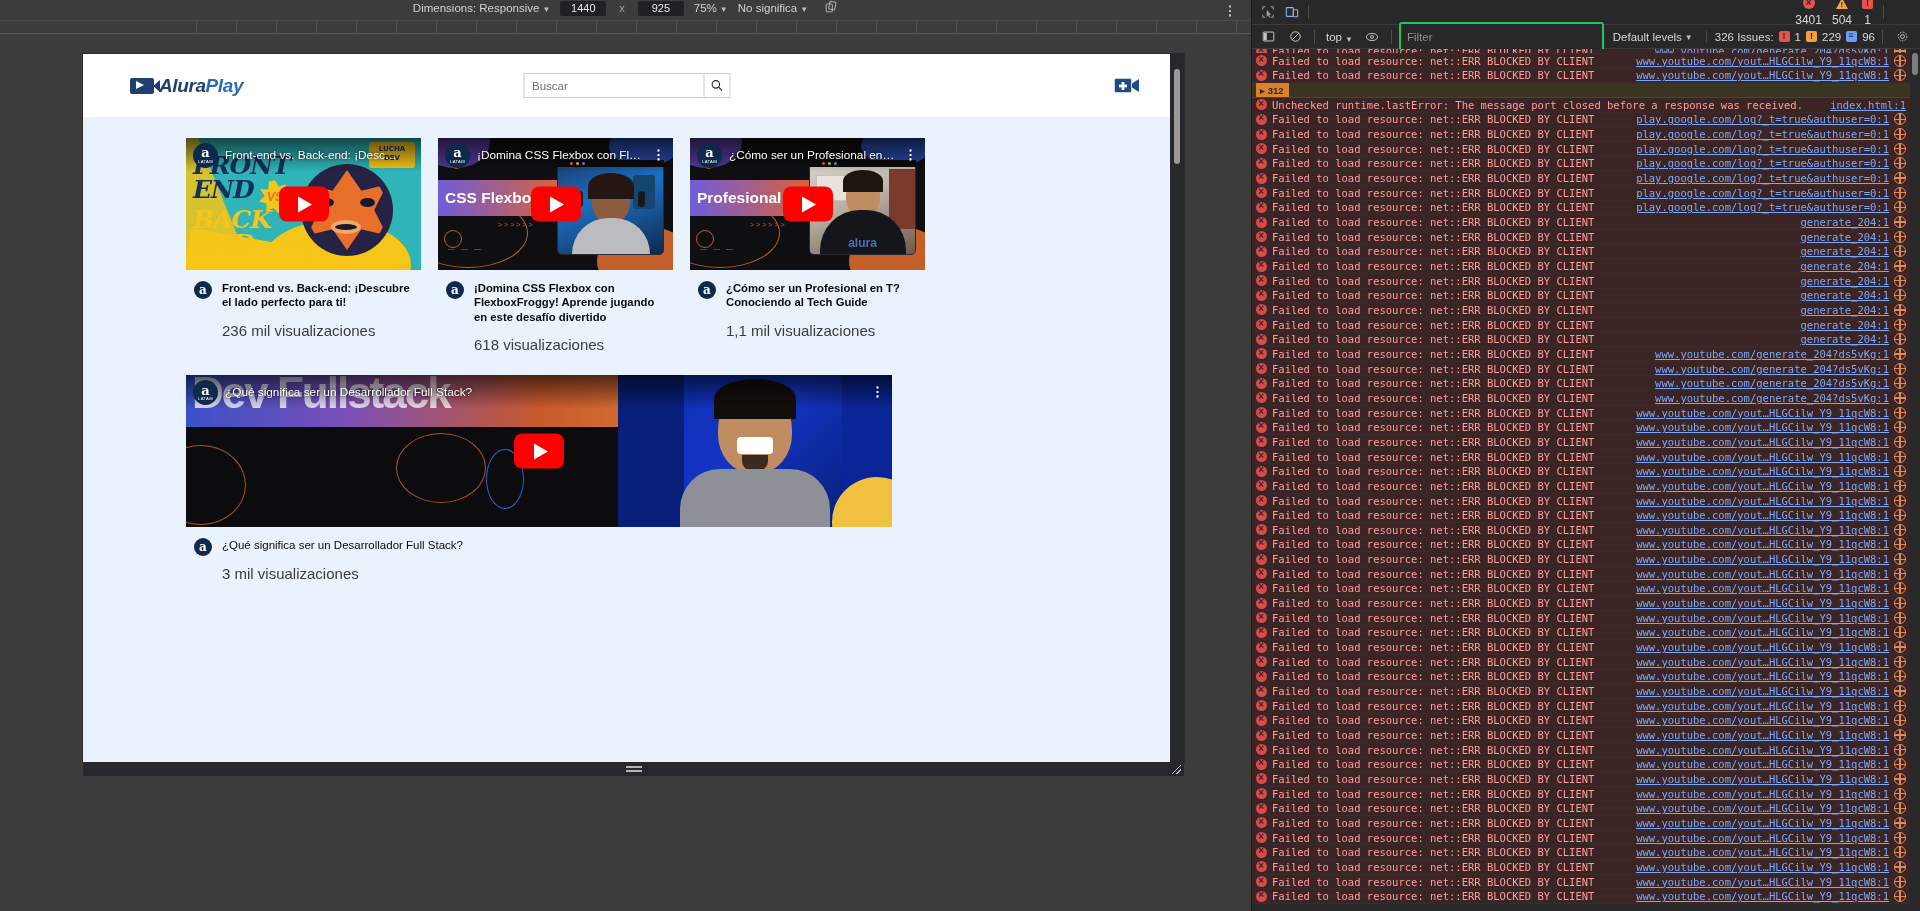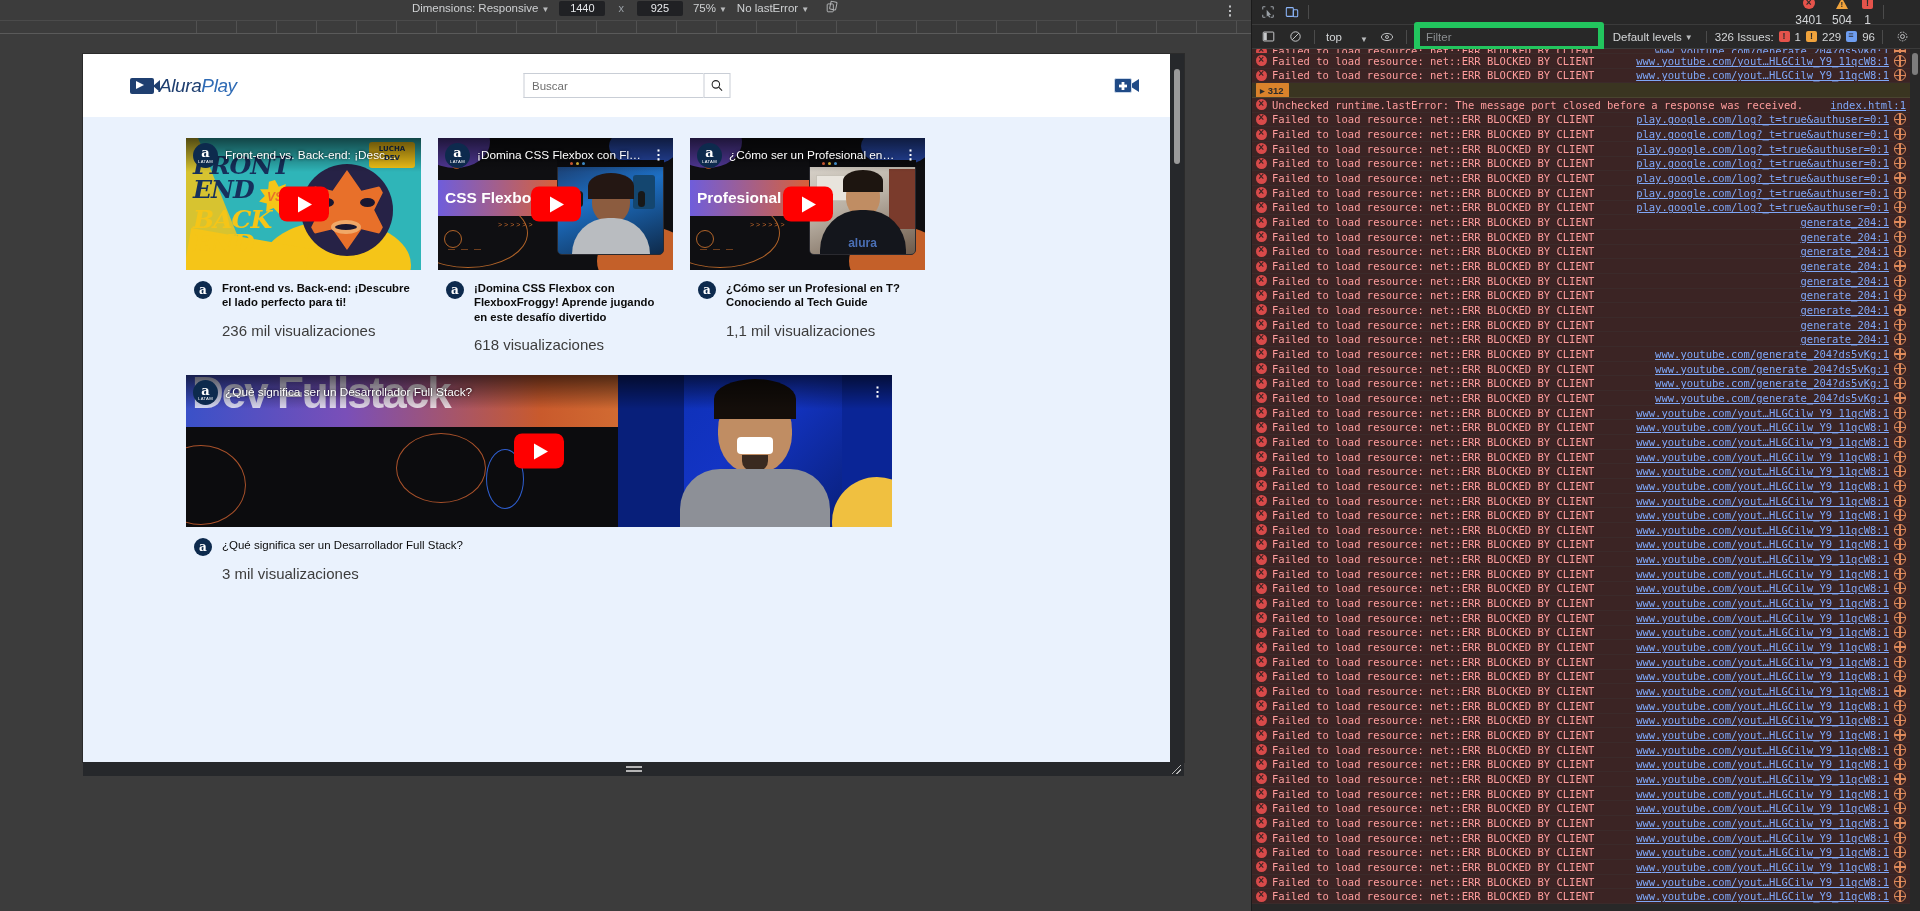--- a/index.html
+++ b/index.html
@@ -87,21 +87,21 @@
     content: ""; position: absolute; left: 6px; top: 3.5px;
     border-left: 8px solid #fff;
     border-top: 4.5px solid transparent; border-bottom: 4.5px solid transparent;
   }
   .brand-ico::before {
     content: ""; position: absolute; right: -6px; top: 2px;
     border-right: 7px solid #1f3f70;
     border-top: 6px solid transparent; border-bottom: 6px solid transparent;
   }
   .brand-text {
-    font-size: 19px; font-weight: normal; color: #1f3f70;
+    font-size: 19px; font-weight: bold; color: #1f3f70;
     font-style: italic; letter-spacing: -.4px;
   }
   .brand-text .alt { color: #2f6bb5; }
 
   .search-wrap {
     position: absolute; left: 50%; transform: translateX(-50%);
     display: flex; align-items: center;
   }
   .search-input {
     width: 180px; height: 25px; border: 1px solid #c9ced6; border-right: none;
@@ -340,27 +340,27 @@
   .issue-sq.orange { background: #f0a33c; }
   .issue-sq.blue { background: #6e9ef0; }
   .issue-sq.blue::after { content:"\2261"; left:2px; top:-1px; font-size:9px; }
   .cnum { color: #d4d6d8; font-size: 12px; }
 
   .dt-filterbar {
     height: 24px; display: flex; align-items: center; background: #282828;
     border-bottom: 1px solid #3b3b3b; padding: 0 6px 0 4px; gap: 3px; flex: none;
   }
   .filter-input {
-    flex: 1; height: 30px; background: #282828; border: 6px solid #22c55e;
+    flex: 1; height: 30px; background: #282828; border: 2px solid #22c55e;
     border-radius: 3px; color: #e8eaed; font-size: 11.5px; padding: 0 6px;
     font-family: "Liberation Sans", sans-serif; outline: none; min-width: 40px;
   }
   .filter-input::placeholder { color: #8b8e91; }
   .ctx-sel {
-    display: flex; align-items: flex-end; gap: 18px; font-size: 11.5px; color: #d4d6d8;
+    display: flex; align-items: flex-end; gap: 3px; font-size: 11.5px; color: #d4d6d8;
     padding: 0 4px; cursor: pointer;
   }
   .levels {
     display: flex; align-items: center; gap: 3px; font-size: 11.5px; color: #d4d6d8;
     padding: 0 6px; cursor: pointer; white-space: nowrap;
   }
   .issues-group {
     display: flex; align-items: center; gap: 5px; font-size: 11.5px; color: #d4d6d8;
     padding-left: 8px; border-left: 1px solid #4b4b4b; margin-left: 4px; white-space: nowrap;
   }
@@ -433,21 +433,21 @@
           <span class="caret">▼</span>
         </div>
         <input class="dim-input" value="1440" style="">
         <span class="dim-x">x</span>
         <input class="dim-input" value="925" style="">
         <div class="dt-item">
           <span>75%</span>
           <span class="caret">▼</span>
         </div>
         <div class="dt-item">
-          <span>No lastError</span>
+          <span>No significa</span>
           <span class="caret">▼</span>
         </div>
         <span class="rotate-ico">
           <svg width="14" height="14" viewBox="0 0 16 16">
               <g fill="none" stroke="#c8cacc" stroke-width="1.1">
             <rect x="2.5" y="4.5" width="7" height="9" rx="1"></rect>
                 <rect x="6" y="2" width="7" height="9" rx="1" transform="rotate(12 9.5 6.5)"></rect>
           </g>
             </svg>
         </span>

